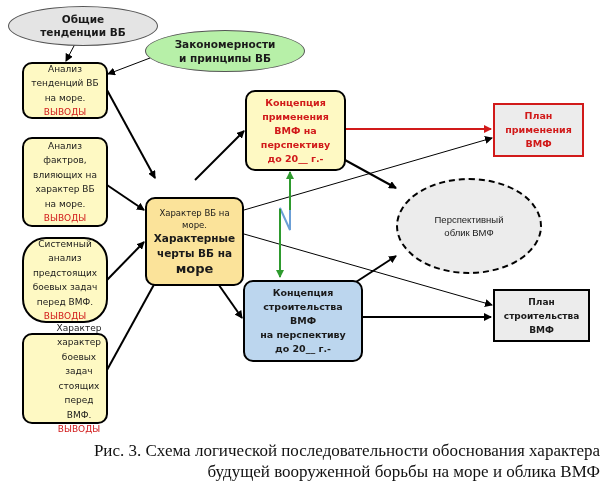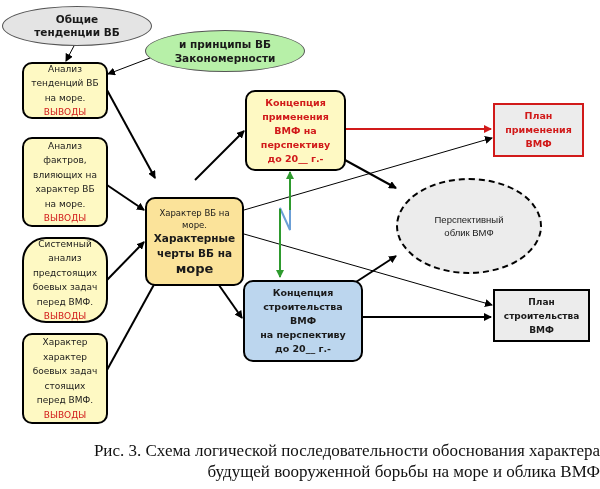--- a/index.html
+++ b/index.html
@@ -50,28 +50,28 @@
 
     <line x1="346" y1="129" x2="491" y2="129" stroke="#d11a1a" stroke-width="2" marker-end="url(#arrRed)"></line>
     <line x1="363" y1="317" x2="491" y2="317" stroke="#000" stroke-width="2" marker-end="url(#arrBlack)"></line>
 
     <line x1="290" y1="210" x2="290" y2="172" stroke="#2e9a2e" stroke-width="2" marker-end="url(#arrGreen)"></line>
     <line x1="280" y1="228" x2="280" y2="277" stroke="#2e9a2e" stroke-width="2" marker-end="url(#arrGreen)"></line>
     <polyline points="280,228 280,208 290,230 290,210" fill="none" stroke="#6b9fd6" stroke-width="2"></polyline>
     <polyline points="280,229 280,209" fill="none" stroke="#2e9a2e" stroke-width="2"></polyline>
   </svg>
 
-  <div class="node ellipse" style="left:2px;top:6px;width:150px;height:40px;background:#e4e4e4;border:1px solid #555;font-size:10.5px;line-height:13px;">
+  <div class="node ellipse" style="left:8px;top:6px;width:150px;height:40px;background:#e4e4e4;border:1px solid #555;font-size:10.5px;line-height:13px;">
     <span class="line">Общие</span>
     <span class="line">тенденции ВБ</span>
   </div>
 
   <div class="node ellipse" style="left:145px;top:30px;width:160px;height:42px;background:#b7f0a8;border:1px solid #555;font-size:10.5px;line-height:14px;">
+    <span class="line">Закономерности</span>
     <span class="line">и принципы ВБ</span>
-    <span class="line">Закономерности</span>
   </div>
 
   <div class="node rbox left-box" style="left:22px;top:62px;width:86px;height:57px;">
     <span class="line">Анализ</span>
     <span class="line">тенденций ВБ</span>
     <span class="line">на море.</span>
     <span class="line concl">ВЫВОДЫ</span>
   </div>
 
   <div class="node rbox left-box" style="left:22px;top:137px;width:86px;height:90px;">
@@ -85,21 +85,21 @@
 
   <div class="node rbox left-box" style="left:22px;top:237px;width:86px;height:86px;border-radius:24px;">
     <span class="line">Системный</span>
     <span class="line">анализ</span>
     <span class="line">предстоящих</span>
     <span class="line">боевых задач</span>
     <span class="line">перед ВМФ.</span>
     <span class="line concl">ВЫВОДЫ</span>
   </div>
 
-  <div class="node rbox left-box" style="left:22px;top:333px;width:86px;height:91px;">
+  <div class="node rbox left-box" style="left:22px;top:333px;width:86px;height:91px;padding-left:28px;">
     <span class="line">Характер</span>
     <span class="line">характер</span>
     <span class="line">боевых задач</span>
     <span class="line">стоящих</span>
     <span class="line">перед ВМФ.</span>
     <span class="line concl">ВЫВОДЫ</span>
   </div>
 
   <div class="node rbox" style="left:145px;top:180px;width:99px;height:89px;background:#fbe39a;margin-top:17px;">
     <span class="line" style="font-size:8.5px;font-weight:normal;line-height:12px;">Характер ВБ на</span>

